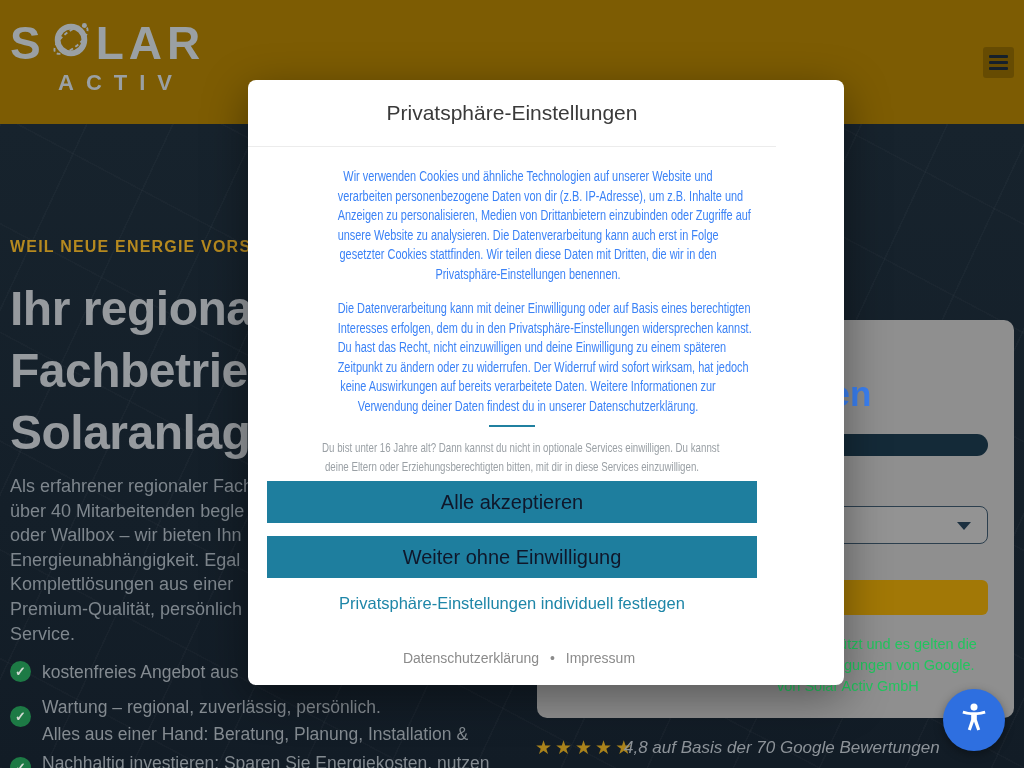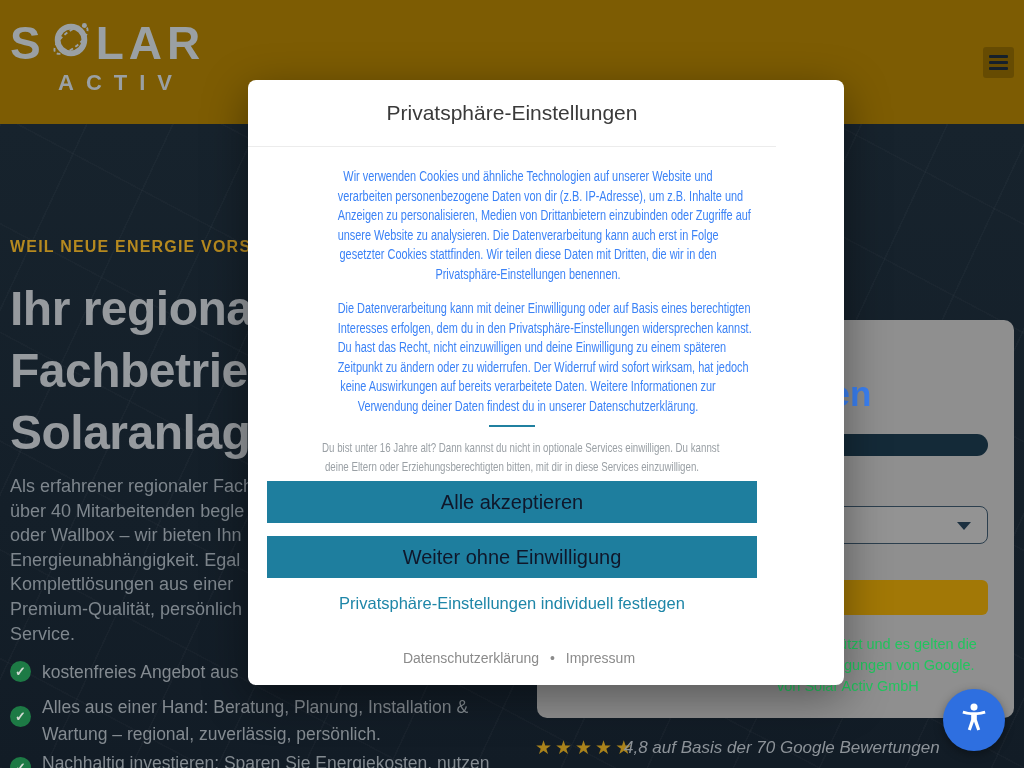--- a/index.html
+++ b/index.html
@@ -114,22 +114,22 @@
     <div>Komplettlösungen aus einer</div>
     <div>Premium-Qualität, persönlich</div>
     <div>Service.</div>
   </div>
 
   <div class="check-item-icon" style="left:10px; top:661px;"><span>✓</span></div>
   <div class="check-text" style="left:42px; top:659px;">kostenfreies Angebot aus</div>
 
   <div class="check-item-icon" style="left:10px; top:706px;"><span>✓</span></div>
   <div class="check-text" style="left:42px; top:694px;">
+    <div>Wartung – regional, zuverlässig, persönlich.</div>
     <div>Alles aus einer Hand: Beratung, Planung, Installation &amp;</div>
-    <div>Wartung – regional, zuverlässig, persönlich.</div>
   </div>
 
   <div class="check-item-icon" style="left:10px; top:757px;"><span>✓</span></div>
   <div class="check-text" style="left:42px; top:750px;">Nachhaltig investieren: Sparen Sie Energiekosten, nutzen</div>
 
   <div class="form-panel"></div>
   <div class="panel-heading-frag">hmen</div>
   <div class="form-input-dark"></div>
   <div class="form-select">
     <span class="select-caret"></span>

